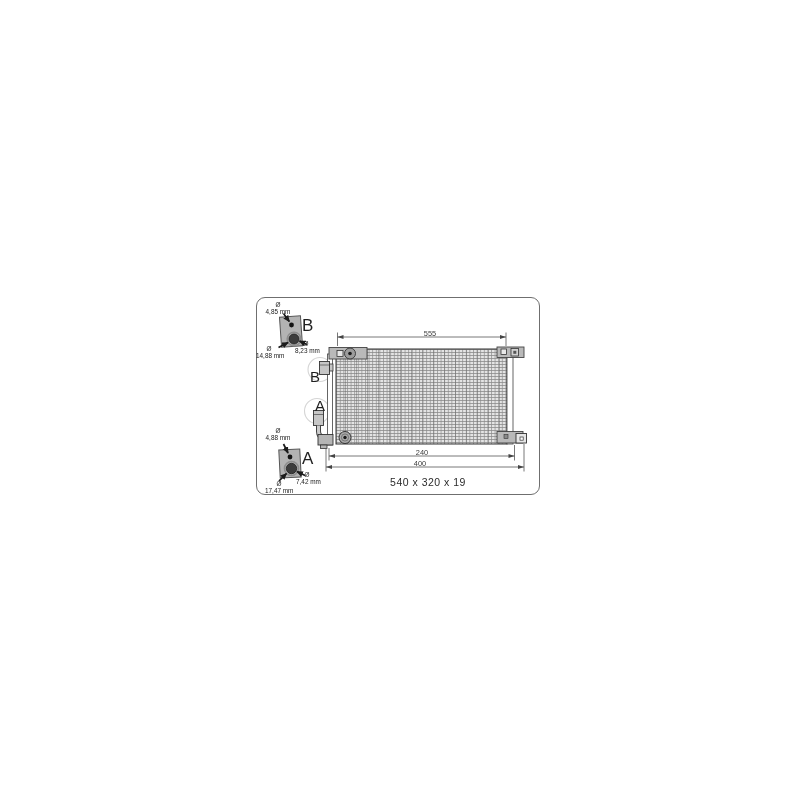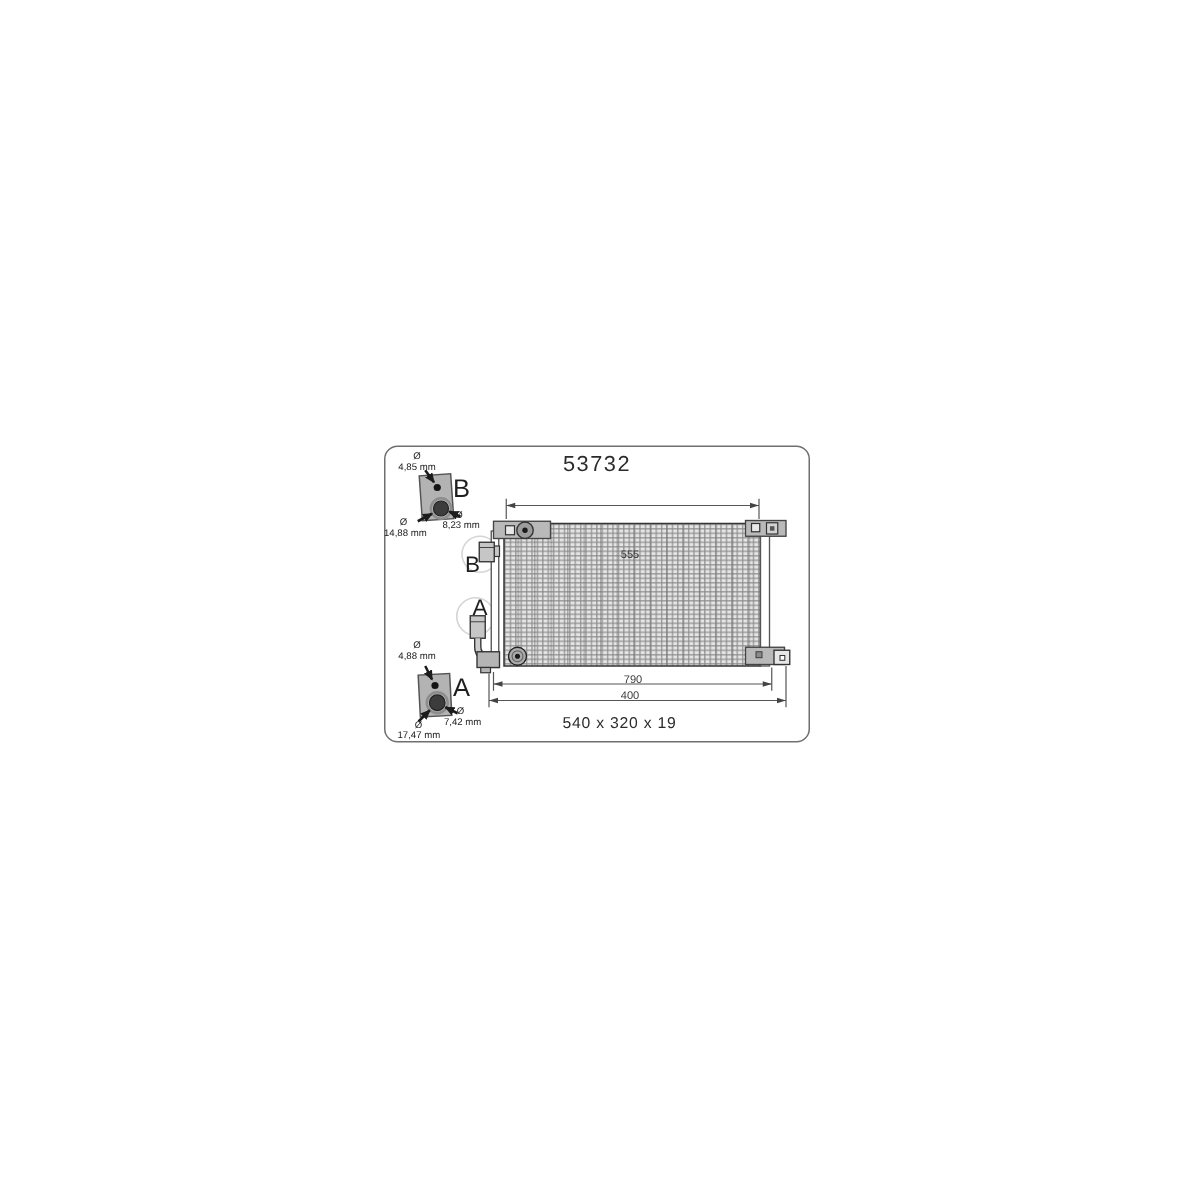--- a/index.html
+++ b/index.html
@@ -45,25 +45,25 @@
     font-size: 14.5px;
     letter-spacing: 1px;
     color: #2b2b2b;
   }
   .dim-label {
     font-size: 7.4px;
     color: #3a3a3a;
     text-align: center;
     width: 30px;
   }
-  .d555 { left: 148px; top: 30.5px; margin-top: 36px; }
+  .d555 { left: 158px; top: 30.5px; }
   .d580 { left: 150px; top: 149.5px; }
   .d600 { left: 148px; top: 160.5px; }
   .size-label {
-    left: 86px;
+    left: 101px;
     top: 178px;
     width: 140px;
     text-align: center;
     font-size: 10.5px;
     letter-spacing: 0.5px;
     color: #2b2b2b;
   }
   .detail-letter {
     font-size: 17px;
     color: #1f1f1f;
@@ -204,24 +204,23 @@
         <circle cx="34.5" cy="170.5" r="7" fill="none" stroke="#8d8d8d" stroke-width="1.6"></circle>
         <circle cx="34.5" cy="170.5" r="5.2" fill="#3c3c3c" stroke="#222222" stroke-width="0.8"></circle>
         <g stroke="#1a1a1a" stroke-width="1.7">
           <line x1="26.5" y1="146" x2="31" y2="155" marker-end="url(#ah)"></line>
           <line x1="22" y1="183" x2="29.5" y2="175.5" marker-end="url(#ah)"></line>
           <line x1="48" y1="177.5" x2="40" y2="173.5" marker-end="url(#ah)"></line>
         </g>
       </g>
     </svg>
 
-    <div class="lbl part-number">53732</div>
 
     <div class="lbl dim-label d555">555</div>
-    <div class="lbl dim-label d580">790</div>
+    <div class="lbl dim-label d580">240</div>
     <div class="lbl dim-label d600">400</div>
 
     <div class="lbl size-label">540 x 320 x 19</div>
 
     <div class="lbl detail-letter dl-b">B</div>
     <div class="lbl detail-letter dl-a">A</div>
     <div class="lbl conn-letter cl-b">B</div>
     <div class="lbl conn-letter cl-a">A</div>
 
     <div class="mlabel mb-top">

